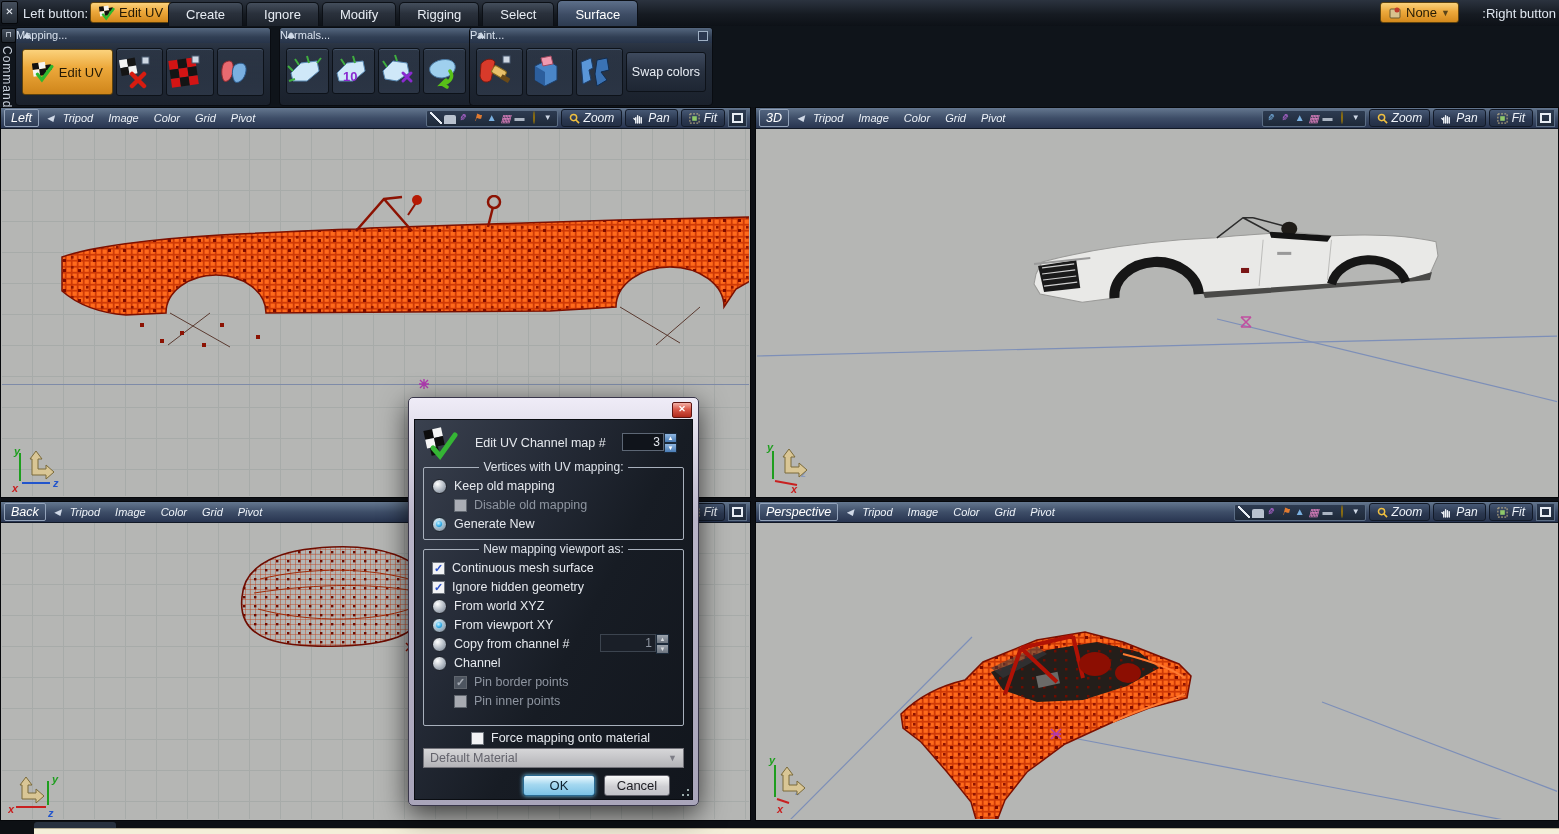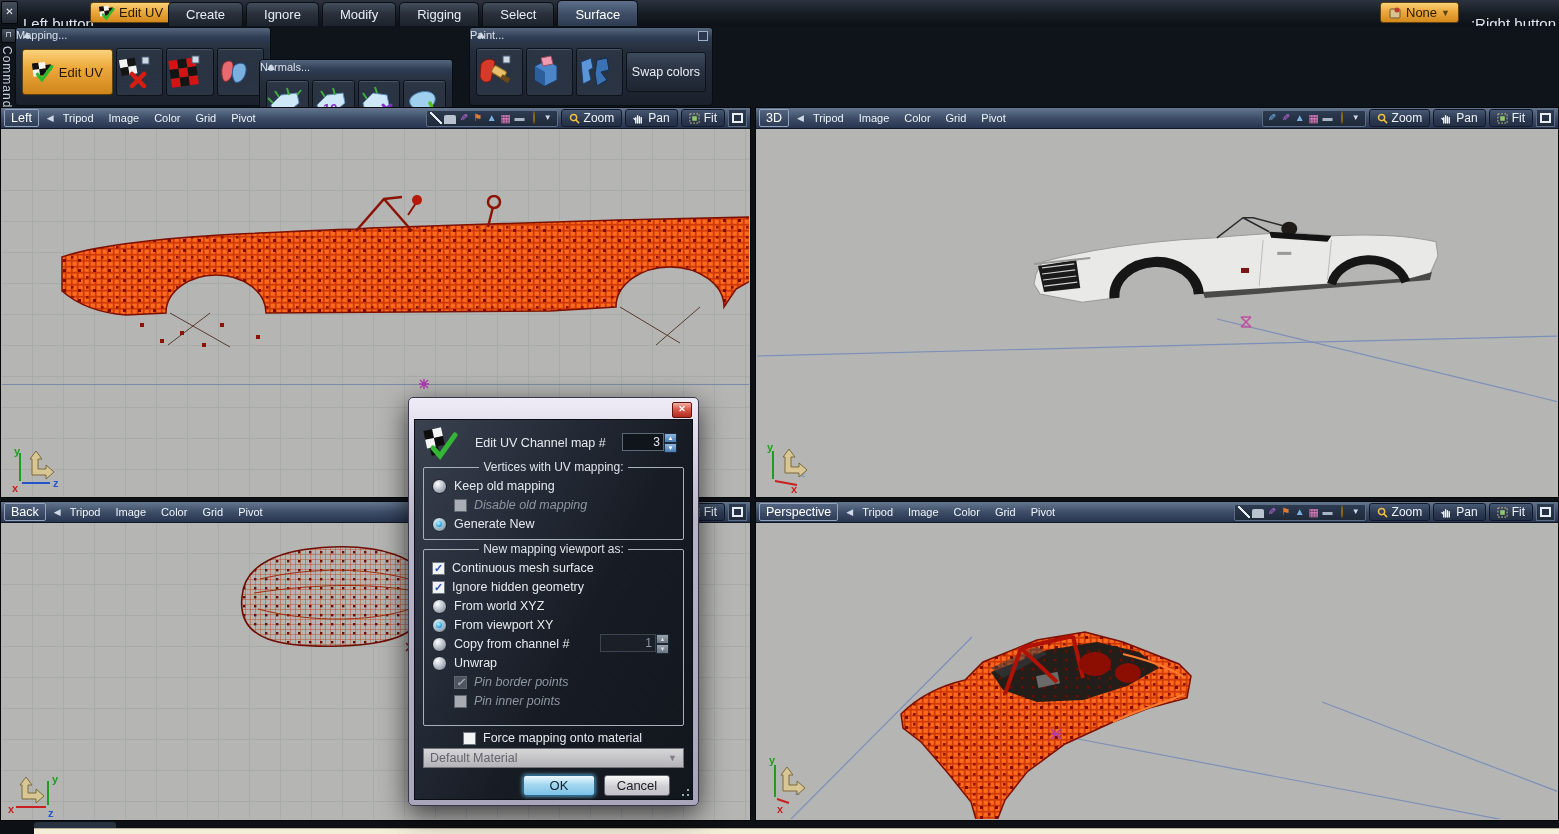--- a/index.html
+++ b/index.html
@@ -3,21 +3,21 @@
 <meta charset="utf-8">
 <style>
   html,body{margin:0;padding:0;background:#000;}
   #stage{position:relative;width:1559px;height:834px;overflow:hidden;background:#0e1116;
          font-family:"Liberation Sans",sans-serif;-webkit-font-smoothing:antialiased;}
   
   .topbar{position:absolute;left:0;top:0;width:1559px;height:26px;
           background:linear-gradient(#2b333f,#161b22 55%,#0d1117);border-bottom:1px solid #000;}
   .xbtn{position:absolute;left:1px;top:1px;width:15px;height:21px;background:linear-gradient(#454f5d,#232a33);
         border:1px solid #05070a;border-radius:2px;color:#e9eef5;font-size:10px;line-height:20px;text-align:center;}
-  .lbl-light{color:#dfe6ef;font-size:15px;margin-top:9px;}
+  .lbl-light{color:#dfe6ef;font-size:13px;}
   .lb-label{position:absolute;left:23px;top:6px;}
   .rb-label{position:absolute;right:3px;top:6px;}
   .orange-btn{position:absolute;top:2px;height:21px;display:flex;align-items:center;gap:4px;padding:0 8px;
         background:linear-gradient(#fbd27c,#edA93c 45%,#d4891c);border:1px solid #5e430e;border-radius:3px;
         color:#241a05;font-size:13px;box-sizing:border-box;}
   #editUvTop{left:90px;}
   #noneBtn{right:100px;}
   .caret{font-size:9px;color:#5a451a;}
   .tabs{position:absolute;left:168px;bottom:0;display:flex;align-items:flex-end;}
   .tab{margin-right:3px;padding:4px 17px;background:linear-gradient(#444e5c,#2a313c 45%,#1d232c);
@@ -39,21 +39,21 @@
   .popup-ind{position:absolute;right:4px;top:3px;width:8px;height:8px;border:1px solid #9fb0c4;background:#2b3850;}
   .panel-body{display:flex;gap:3px;padding:5px 6px;align-items:center;}
   .bigbtn{width:92px;height:46px;display:flex;align-items:center;justify-content:center;gap:5px;
          background:linear-gradient(#fbd27c,#edA93c 40%,#eda93c 40%,#cf851a);border:1px solid #5e430e;border-radius:3px;
          color:#241a05;font-size:13px;box-sizing:border-box;}
   .slot{width:46px;height:46px;background:linear-gradient(#38445655,#2b3545);border:1px solid #0d1219;border-radius:3px;
         box-shadow:inset 0 1px 0 #46556a;display:flex;align-items:center;position:relative;}
   .swapbtn{width:80px;height:38px;background:linear-gradient(#3e4a5e,#27303f 50%,#1e2633);border:1px solid #0d1219;
         border-radius:3px;color:#e9eef5;font-size:12.5px;display:flex;align-items:center;justify-content:center;}
   
-  .vp{position:absolute;background:#b5b6b4;border:1px solid #06080b;box-sizing:border-box;}
+  .vp{position:absolute;background:#b5b6b4;border:1px solid #06080b;box-sizing:border-box;font-style:italic;}
   #vp-left{left:0;top:107px;width:751px;height:391px;}
   #vp-3d{left:755px;top:107px;width:804px;height:391px;}
   #vp-back{left:0;top:501px;width:751px;height:320px;}
   #vp-persp{left:755px;top:501px;width:804px;height:320px;}
   .vp-header{position:absolute;top:0;left:0;right:0;height:20px;display:flex;align-items:center;padding:0 3px;
         background:linear-gradient(#64778f,#3e4e68 50%,#283550);border-bottom:1px solid #121926;z-index:5;}
   .vp-name{border:1px solid #93a3ba;background:linear-gradient(#51648025,#51647f 0%,#2e3c55);color:#fff;
         font-size:12.5px;padding:0 6px;line-height:16px;border-radius:2px;margin-right:8px;}
   .vp-arrow{color:#cfd8e6;font-size:9px;margin-right:9px;}
   .vp-menu{color:#eef3f9;font-size:11px;margin-right:15px;}
@@ -105,32 +105,32 @@
         background:linear-gradient(#8fb6e0,#4a7cb4);border:1px solid #1c2a3a;}
   .spin.disabled .spin-val{background:#1a1f28;color:#8e95a0;border-color:#3c444f;}
   .spin.disabled .sb{background:linear-gradient(#9aa2ac,#6b737e);color:#d6dade;}
   #chanSpin{left:207px;top:13px;}
   #copySpin{left:168px;top:-3px;}
   fieldset{border:1px solid #a8b0bc;border-radius:2px;margin:0;padding:0 6px 4px;position:absolute;left:8px;right:8px;}
   legend{margin:0 auto;padding:0 4px;font-size:12px;color:#dde2e9;}
   #fs1{top:40px;height:74px;}
   #fs2{top:122px;height:178px;}
   .opt{display:flex;align-items:center;gap:7px;margin:5px 2px;position:relative;height:14px;}
-  .opt.indent{margin-left:24px;font-style:italic;}
+  .opt.indent{margin-left:24px;}
   .opt .lab{white-space:nowrap;}
   .opt.disabled .lab{color:#8e95a0;}
   .radio{width:13px;height:13px;border-radius:50%;flex:none;border:1px solid #20242c;
         background:radial-gradient(circle at 35% 30%,#ffffff,#aeb6c0 55%,#6d7684);position:relative;}
   .radio.checked::after{content:"";position:absolute;left:3px;top:3px;width:6px;height:6px;border-radius:50%;
         background:radial-gradient(circle at 40% 35%,#c8f2ff,#29a8e8 60%,#126292);box-shadow:0 0 4px #38c0f8;}
   .check{width:13px;height:13px;flex:none;background:#f2f3f5;border:1px solid #70767e;box-sizing:border-box;
         font-size:11px;line-height:11px;text-align:center;color:#2f54c8;font-weight:bold;}
   .check.disabled{background:#c9ccd2;opacity:.8;}
   .check.disabled.checked{background:#59616c;color:#c4cad2;}
-  .force-row{position:absolute;left:10px;top:306px;margin-left:38px;}
+  .force-row{position:absolute;left:18px;top:306px;margin-left:38px;}
   .dropdown{position:absolute;left:8px;right:8px;top:328px;height:20px;display:flex;align-items:center;
         background:linear-gradient(#d6d6d8,#b4b4b8);border:1px solid #73737a;color:#63636c;
         padding:0 6px;box-sizing:border-box;}
   .dropdown .dd-arrow{margin-left:auto;color:#7d7d86;font-size:9px;}
   .dlg-btn{position:absolute;top:355px;height:21px;font-size:13px;text-align:center;line-height:20px;
         border-radius:3px;box-sizing:border-box;}
   #okBtn{left:108px;width:72px;background:linear-gradient(#eefaff,#a5d8f0 45%,#7cc2e6);
         border:1px solid #2a6a92;color:#0e2230;box-shadow:0 0 4px #6ec8f0;}
   #cancelBtn{left:189px;width:66px;background:linear-gradient(#fafafa,#cfcfd3 55%,#c2c2c8);
         border:1px solid #61616a;color:#1c1c22;}
@@ -253,21 +253,21 @@
         </div>
         <div class="slot">
           <svg width="34" height="34" viewBox="0 0 34 34">
             <path d="M6 8 C12 4 16 6 15 14 C15 22 10 28 6 26 C3 22 3 12 6 8 Z" fill="#e86a70" stroke="#8c2a30"></path>
             <path d="M17 10 C24 6 29 9 28 16 C27 24 21 29 17 27 C14 23 13 14 17 10 Z" fill="#7ab0e0" stroke="#2c5a8c"></path>
           </svg>
         </div>
       </div>
     </div>
 
-    <div class="panel" style="left:244px;width:192px;height:77px;margin-top:32px;">
+    <div class="panel" style="left:264px;width:192px;height:77px;">
       <div class="panel-title">
         <span class="tri-up"></span>
         <span>Normals...</span>
       </div>
       <div class="panel-body">
         <div class="slot" style="width:44px;height:44px">
           <svg width="36" height="36" viewBox="0 0 36 36">
             <path d="M4 20 L14 10 L30 8 L32 18 L20 28 L6 28 Z" fill="#cfe8f8" stroke="#5a8ab4"></path>
             <path d="M6 18 L1 13 M12 12 L8 6 M22 10 L20 3 M30 10 L34 5 M8 26 L2 28" stroke="#3fae3f" stroke-width="2"></path>
           </svg>
@@ -676,21 +676,21 @@
           <div class="spin disabled" id="copySpin">
             <div class="spin-val" style="width:56px">1</div>
             <div class="spin-btns">
                 <div class="sb">▲</div>
                 <div class="sb">▼</div>
               </div>
           </div>
         </div>
         <div class="opt">
           <span class="radio"></span>
-          <span class="lab">Unwrap</span>
+          <span class="lab">Channel</span>
         </div>
         <div class="opt indent disabled">
           <span class="check checked disabled">✓</span>
           <span class="lab">Pin border points</span>
         </div>
         <div class="opt indent disabled">
           <span class="check disabled"></span>
           <span class="lab">Pin inner points</span>
         </div>
       </fieldset>

